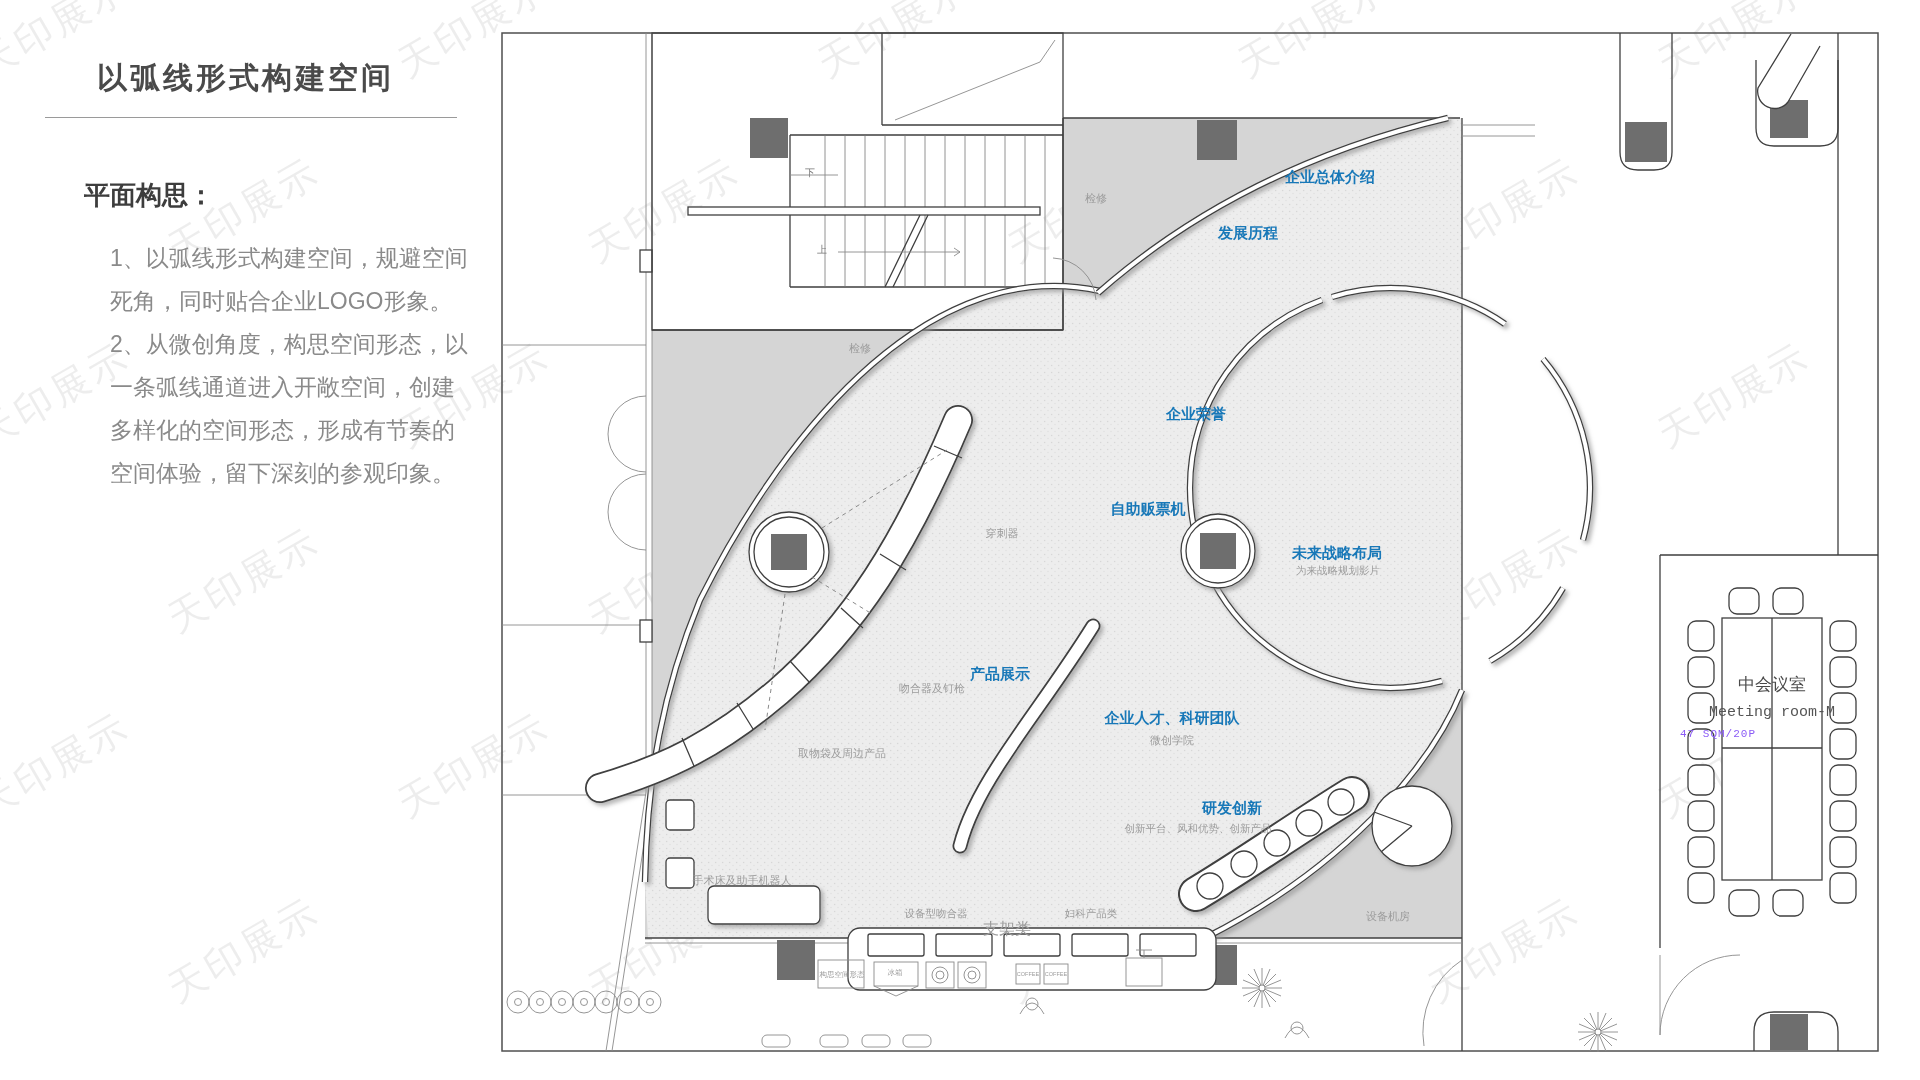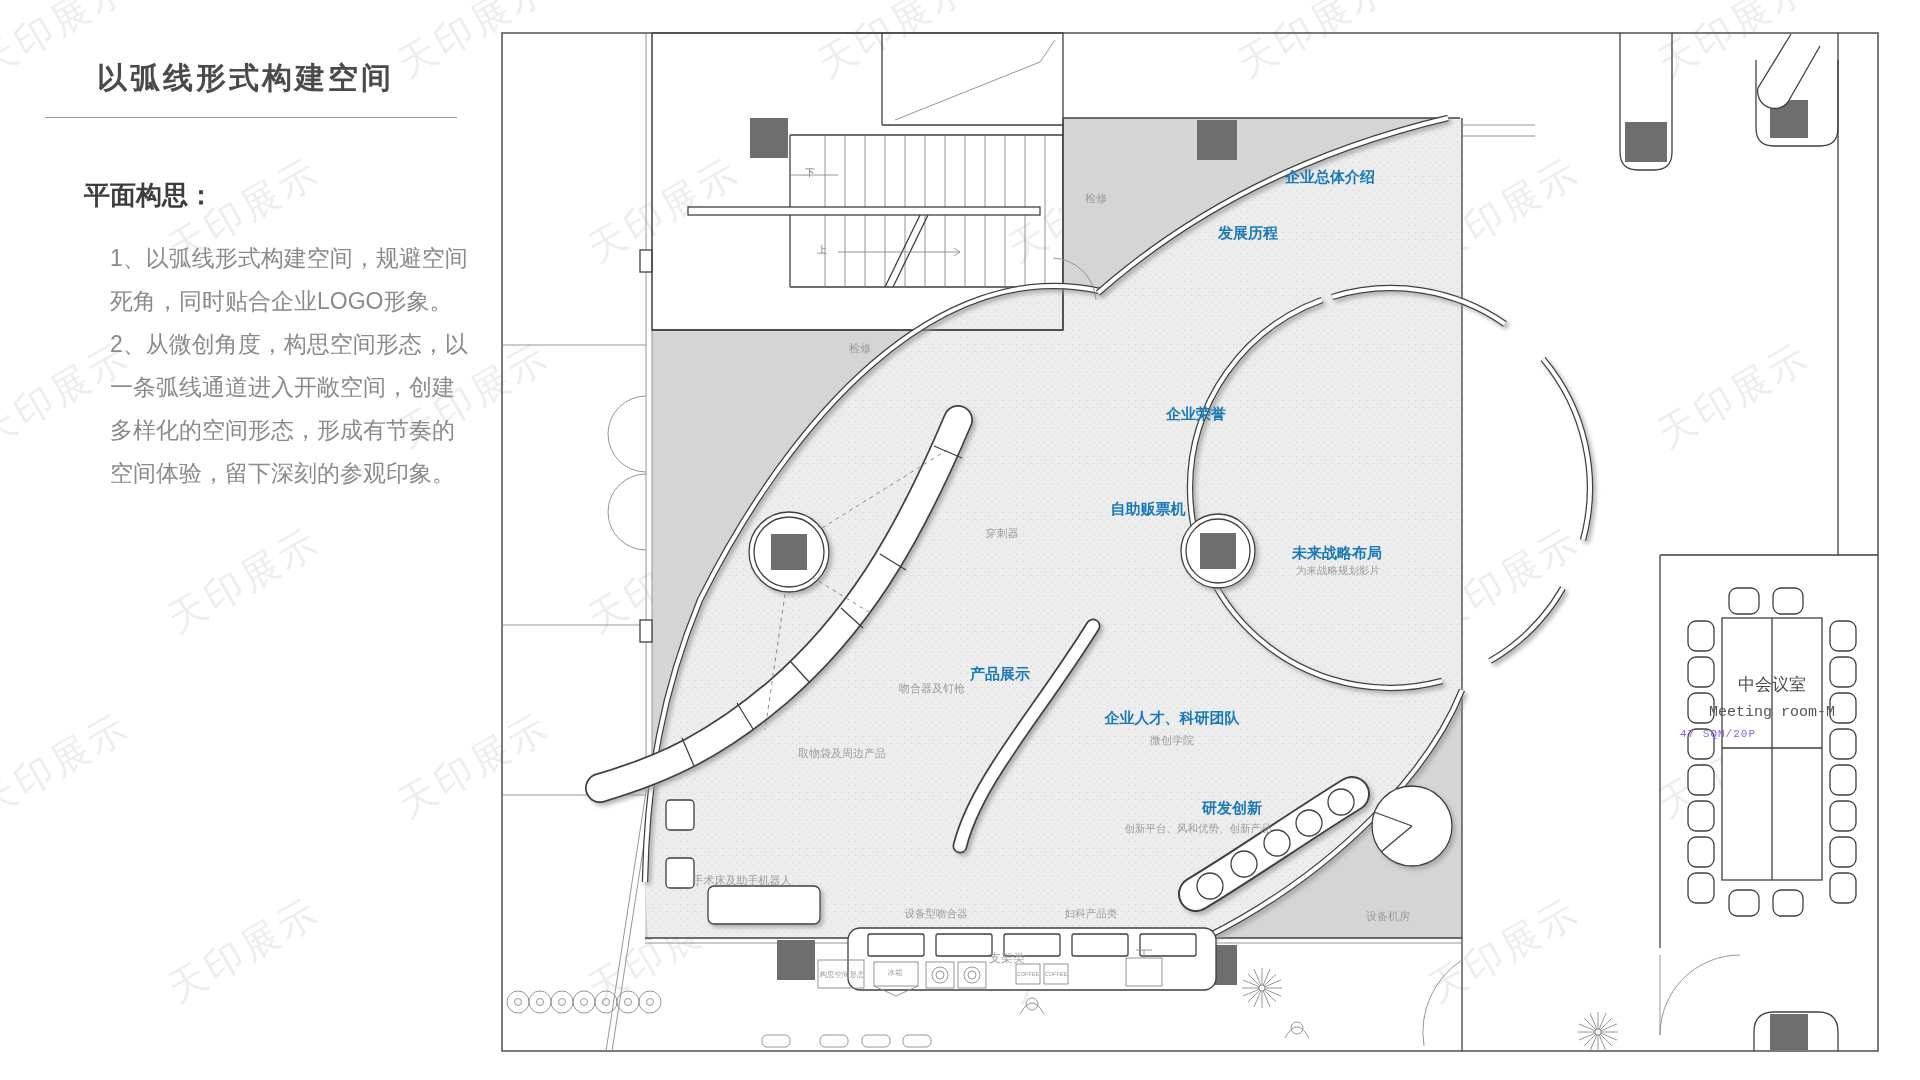--- a/index.html
+++ b/index.html
@@ -358,21 +358,21 @@
 <div class="lblG" style="left:1096px;top:198px">检修</div>
 <div class="lblG" style="left:860px;top:348px">检修</div>
 <div class="lblG" style="left:1002px;top:533px">穿刺器</div>
 <div class="lblG" style="left:932px;top:688px">吻合器及钉枪</div>
 <div class="lblG" style="left:842px;top:753px">取物袋及周边产品</div>
 <div class="lblG" style="left:1338px;top:571px;font-size:10.5px">为来战略规划影片</div>
 <div class="lblG" style="left:1172px;top:740px">微创学院</div>
 <div class="lblG" style="left:1198px;top:829px;font-size:10.5px">创新平台、风和优势、创新产品</div>
 <div class="lblG" style="left:742px;top:880px">手术床及助手机器人</div>
 <div class="lblG" style="left:936px;top:914px;font-size:10.5px">设备型吻合器</div>
-<div class="lblG" style="left:1007px;top:958px;font-size:12px">支架类</div>
+<div class="lblG" style="left:1007px;top:929px;font-size:16px">支架类</div>
 <div class="lblG" style="left:1091px;top:914px;font-size:10.5px">妇科产品类</div>
 <div class="lblG" style="left:1388px;top:916px">设备机房</div>
 
 <div class="lblG" style="left:810px;top:173px;font-size:10px;color:#777">下</div>
 <div class="lblG" style="left:822px;top:250px;font-size:10px;color:#777">上</div>
 
 <div class="lblG" style="left:842px;top:975px;font-size:7.5px">构思空间形态</div>
 <div class="lblG" style="left:895px;top:973px;font-size:7.5px">冰箱</div>
 <div class="lblG" style="left:1028px;top:974px;font-size:5.5px">COFFEE</div>
 <div class="lblG" style="left:1056px;top:974px;font-size:5.5px">COFFEE</div>

